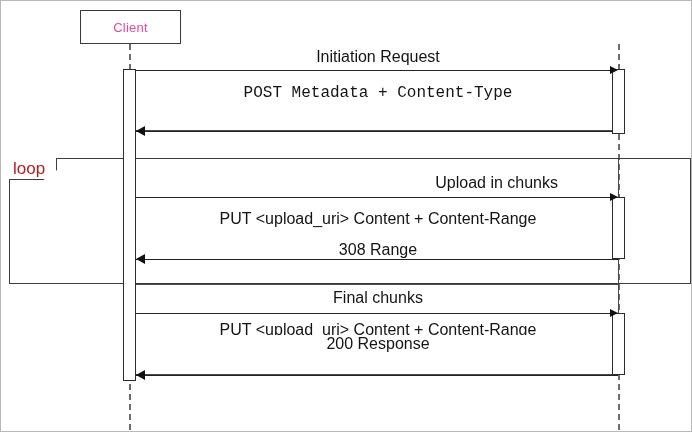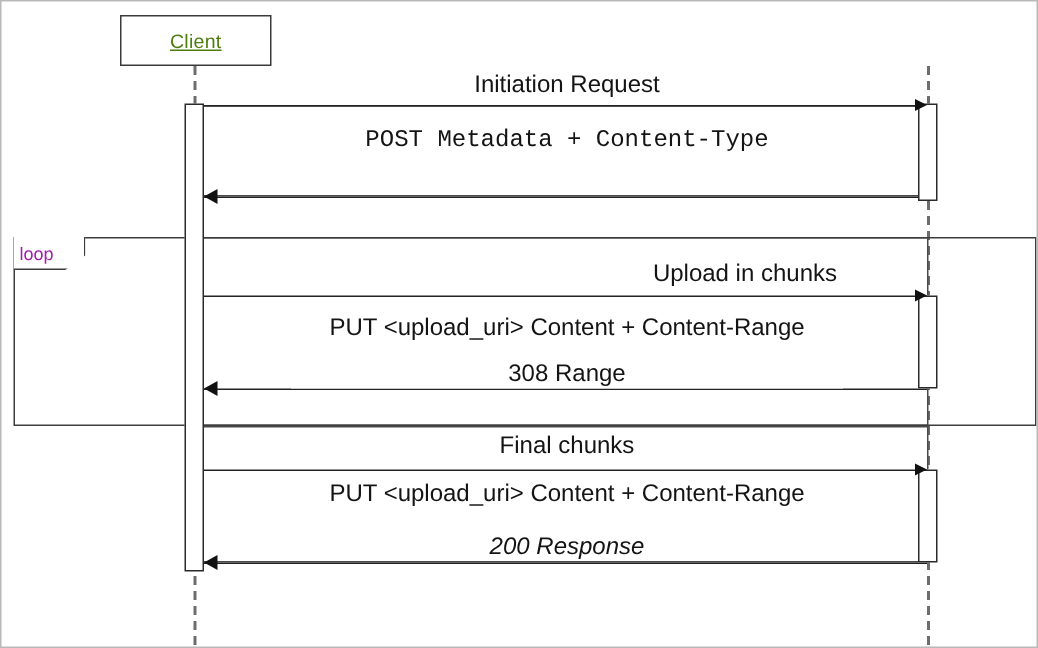--- a/index.html
+++ b/index.html
@@ -28,22 +28,21 @@
     box-sizing: border-box;
     background: #ffffff;
     border: 1px solid #3a3a3a;
     display: flex;
     align-items: center;
     justify-content: center;
     z-index: 6;
   }
   .participant .plabel {
     font-size: 13px;
-    color: #4d7c0f;
-    text-decoration: underline;
+    color: #ec4899;
     letter-spacing: .2px;
     white-space: nowrap;
   }
 
   
   .lifeline {
     position: absolute;
     width: 0;
     border-left: 2px dashed #6d6d6d;
     z-index: 1;
@@ -124,22 +123,22 @@
     border-right: 1px solid #3d3d3d;
     border-bottom: 1px solid #3d3d3d;
     z-index: 9;
     display: flex;
     align-items: center;
     padding-left: 4px;
     
     clip-path: polygon(0 0, 100% 0, 100% 55%, 72% 100%, 0 100%);
   }
   .fragment-tag .ftext {
-    font-size: 12px;
-    color: #a21caf;
+    font-size: 17px;
+    color: #b91c1c;
     line-height: 1;
   }
 </style>
 </head>
 <body>
 
 <div id="canvas">
 
   <div class="participant" style="left:79px; top:9px; width:101px; height:34px;">
     <span class="plabel">Client</span>
@@ -188,15 +187,15 @@
   <div class="band" style="left:128px; top:283px; width:490px; height:91px;"></div>
 
   <div class="msg-label" style="left:193px; top:288px; width:360px;">Final chunks</div>
 
   <div class="arrow-line" style="left:135px; top:312px; width:482px;"></div>
   <div class="arrowhead right small" style="left:609px; top:308px;"></div>
   <div class="msg-label" style="left:163px; top:320px; width:420px;">PUT &lt;upload_uri&gt; Content + Content-Range</div>
 
   <div class="arrow-line" style="left:135px; top:374px; width:482px;"></div>
   <div class="arrowhead left" style="left:135px; top:369px;"></div>
-  <div class="msg-label" style="left:193px; top:355px; width:360px;font-style:italic;">200 Response</div>
+  <div class="msg-label" style="left:193px; top:334px; width:360px;">200 Response</div>
 
 </div>
 
 </body></html>

